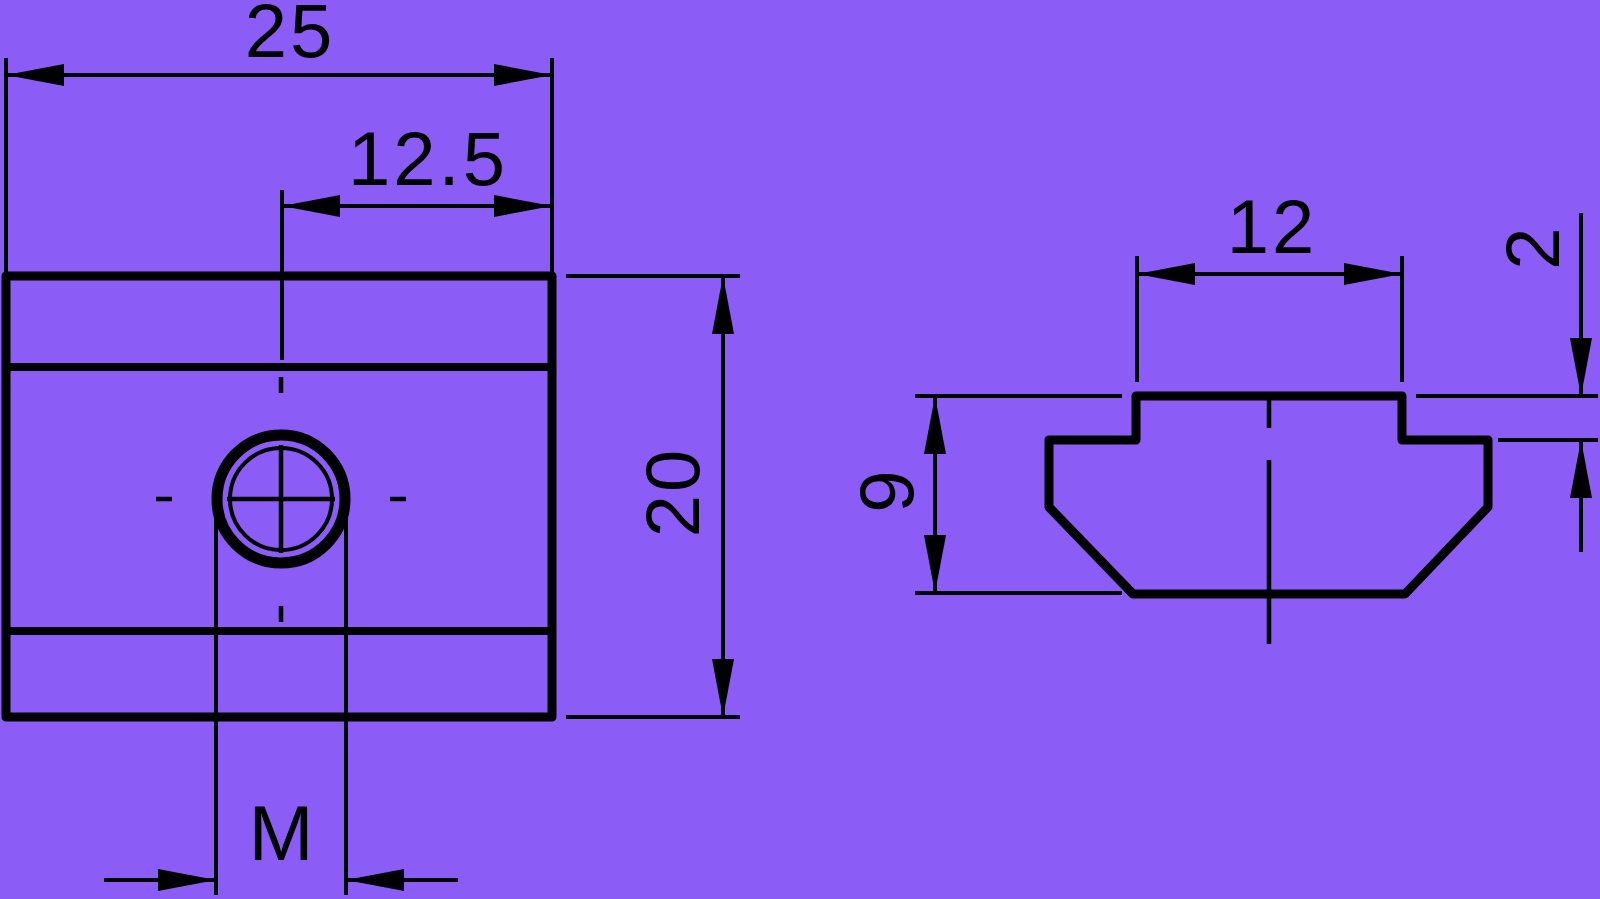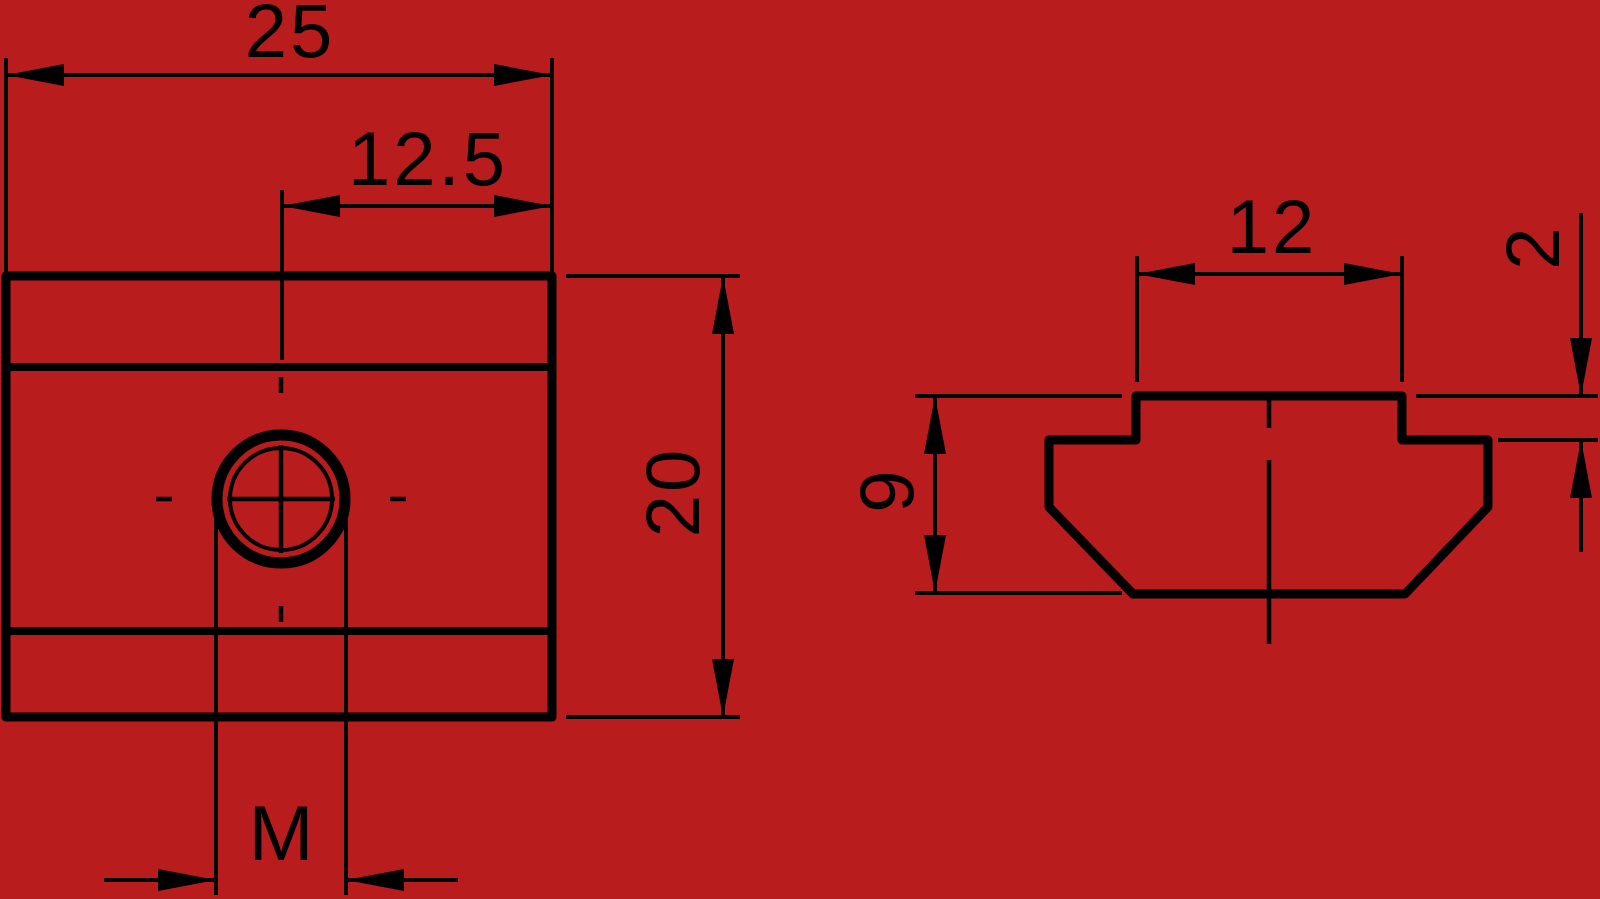--- a/index.html
+++ b/index.html
@@ -3,21 +3,21 @@
 <meta charset="utf-8">
 <style>
   html, body {
     margin: 0;
     padding: 0;
     background: #ffffff;
   }
   .canvas {
     width: 1600px;
     height: 899px;
-    background: #b91c1c;
+    background: #8b5cf6;
     position: relative;
     overflow: hidden;
   }
   svg { display: block; }
 
   
   .outline {
     stroke: #000000;
     stroke-width: 9;
     fill: none;

